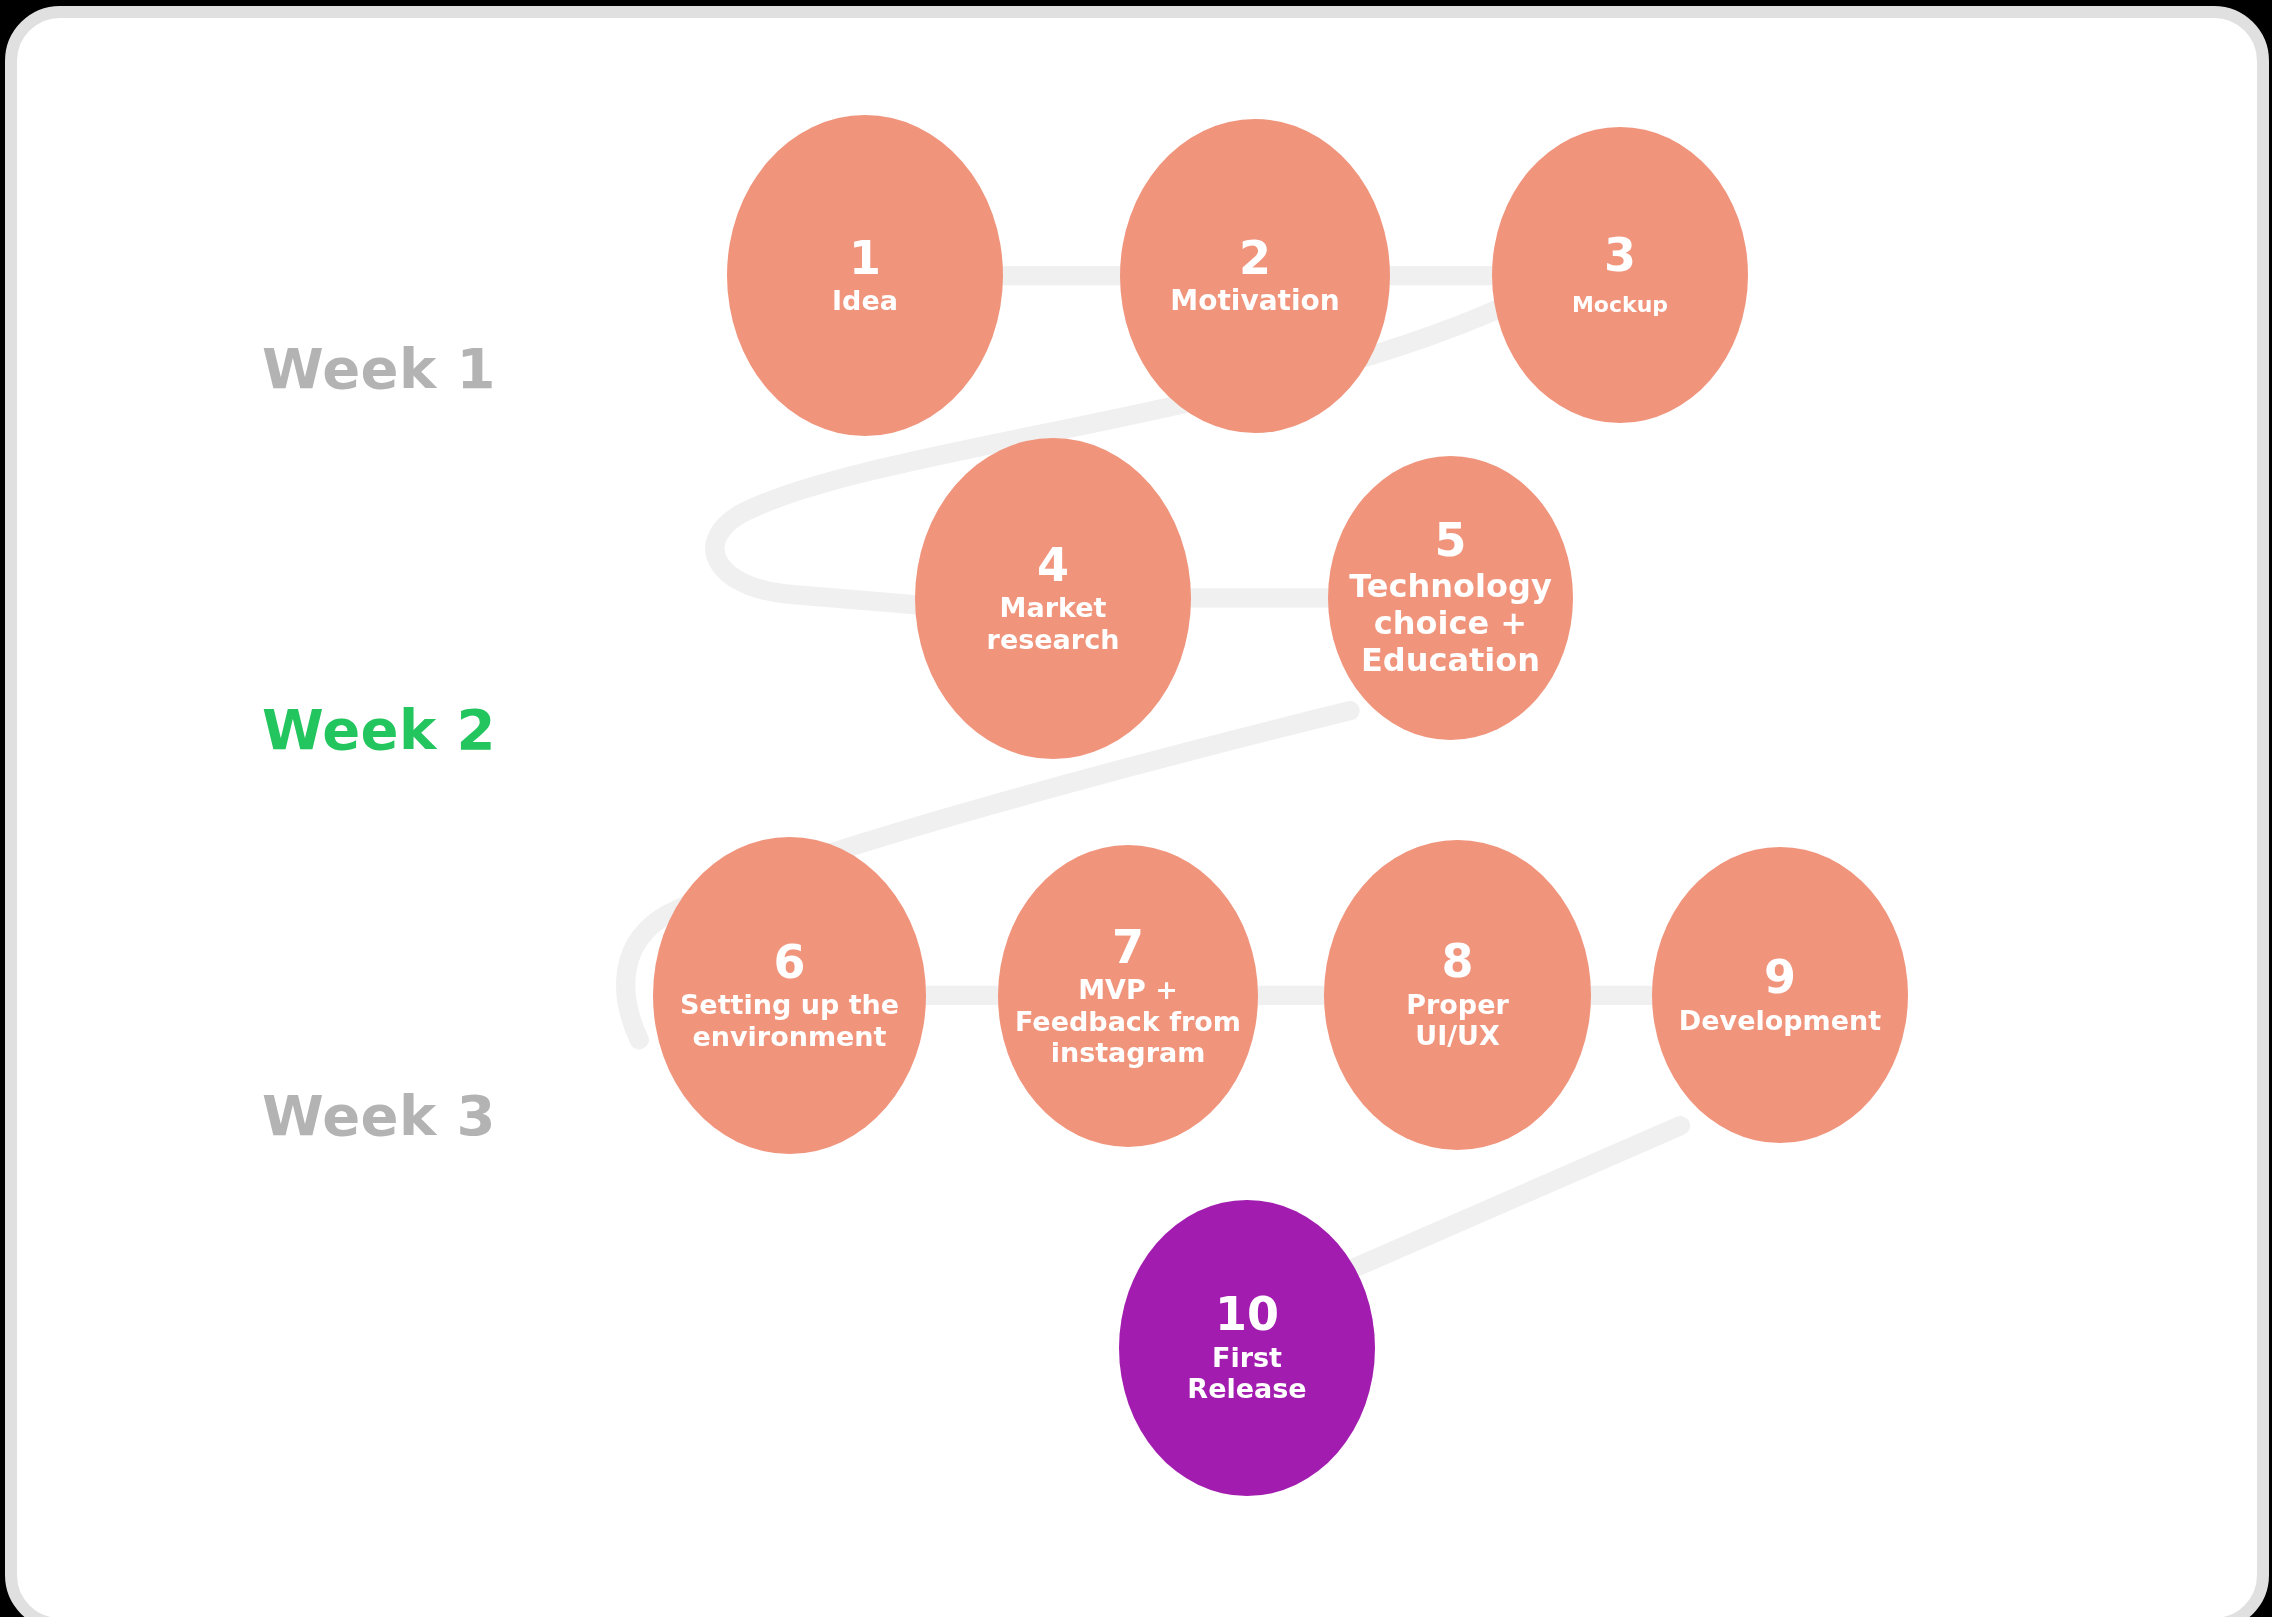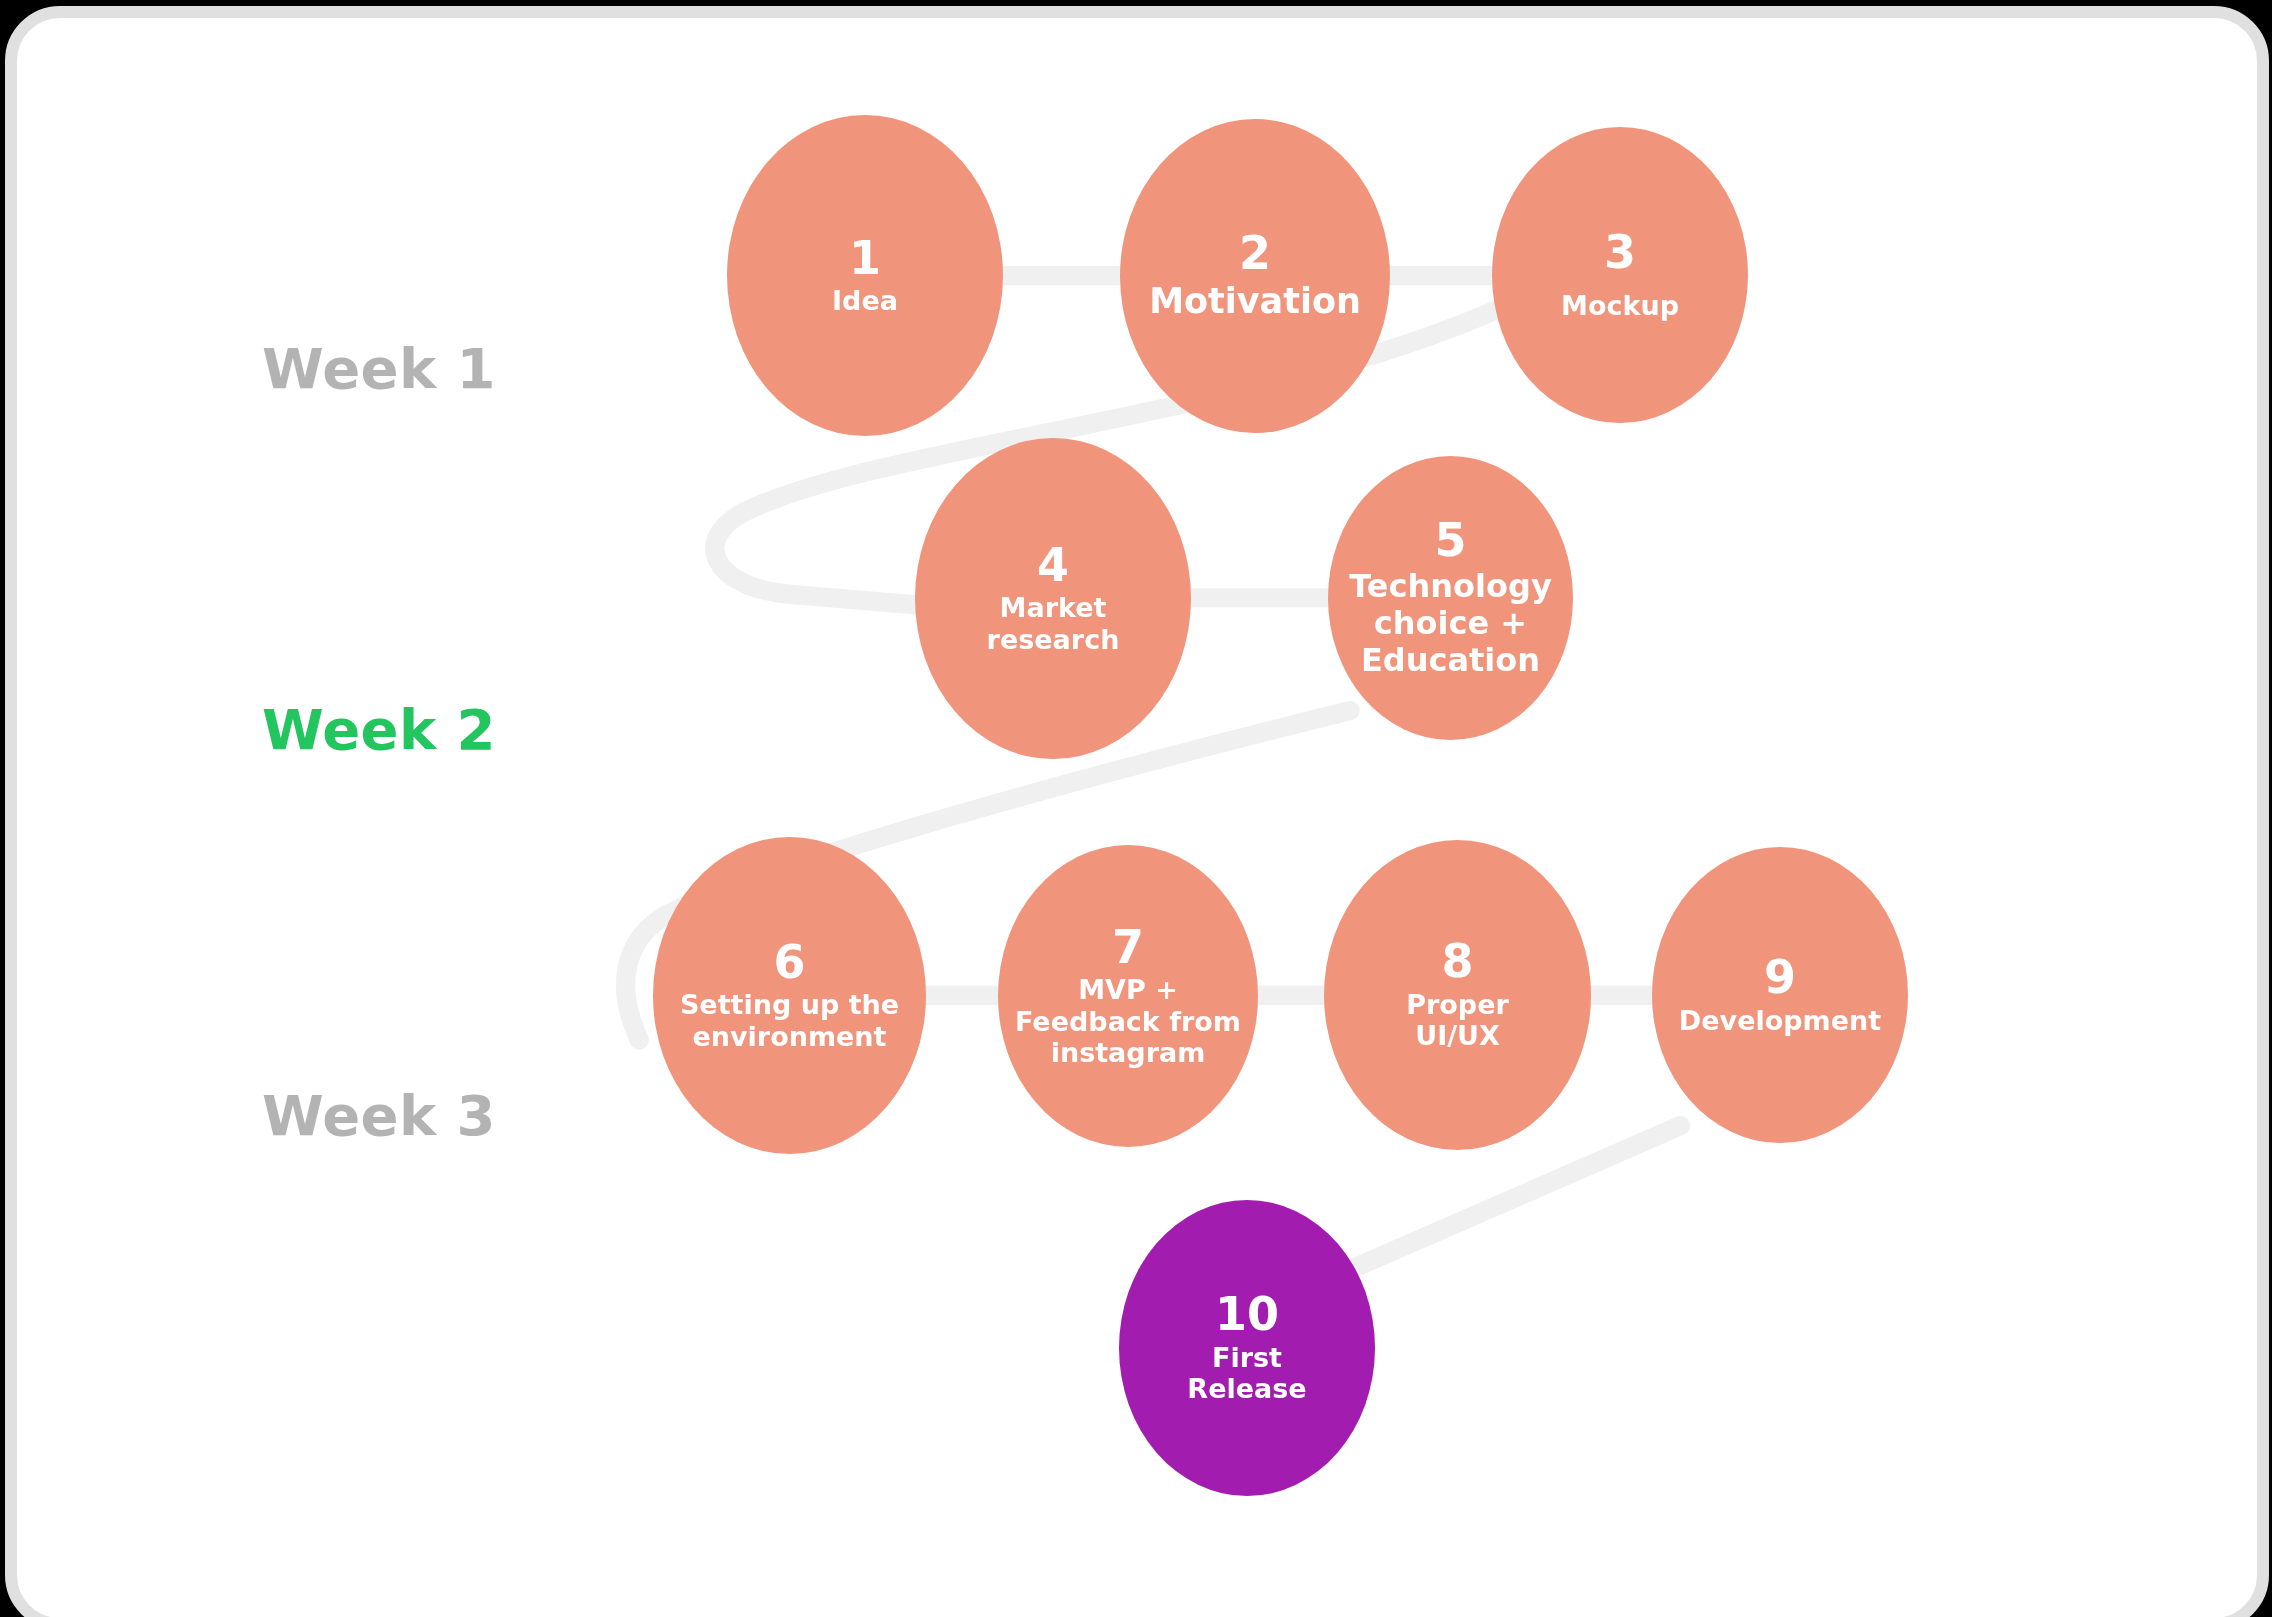--- a/index.html
+++ b/index.html
@@ -103,25 +103,25 @@
       <div class="week-label" style="left: 262px; top: 697px; color: #22c55e;">Week 2</div>
       <div class="week-label" style="left: 262px; top: 1055px; color: rgb(179, 179, 179); margin-top: 28px;">Week 3</div>
     </div>
   <div id="nodes-layer">
       <div class="node" style="left: 727px; top: 115px; width: 276px; height: 321px; background: rgb(240, 148, 124); color: rgb(255, 255, 255);">
         <div class="num">1</div>
         <div class="lbl" style="font-size: 27px;">Idea</div>
       </div>
       <div class="node" style="left: 1120px; top: 119px; width: 270px; height: 314px; background: rgb(240, 148, 124); color: rgb(255, 255, 255);">
         <div class="num">2</div>
-        <div class="lbl" style="font-size: 35px;">Motivation</div>
+        <div class="lbl" style="font-size: 28px;">Motivation</div>
       </div>
       <div class="node" style="left: 1492px; top: 127px; width: 256px; height: 296px; background: rgb(240, 148, 124); color: rgb(255, 255, 255);">
         <div class="num">3</div>
-        <div class="lbl" style="font-size: 27px; margin-top: 10px;">Mockup</div>
+        <div class="lbl" style="font-size: 22px; margin-top: 10px;">Mockup</div>
       </div>
       <div class="node" style="left: 915px; top: 438px; width: 276px; height: 321px; background: rgb(240, 148, 124); color: rgb(255, 255, 255);">
         <div class="num">4</div>
         <div class="lbl" style="font-size: 27px;">Market
 research</div>
       </div>
       <div class="node" style="left: 1328px; top: 456px; width: 245px; height: 284px; background: rgb(240, 148, 124); color: rgb(255, 255, 255);">
         <div class="num">5</div>
         <div class="lbl" style="font-size: 32px;">Technology
 choice +

